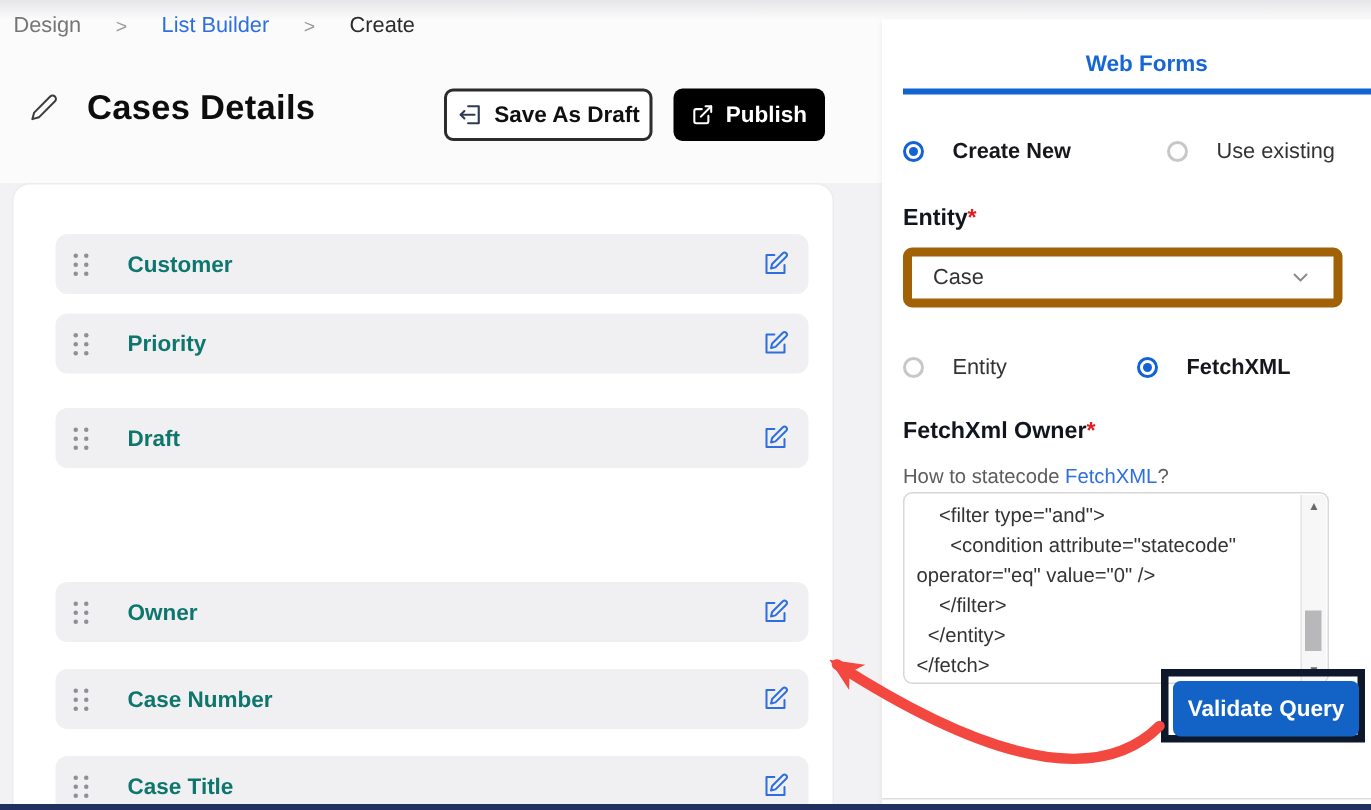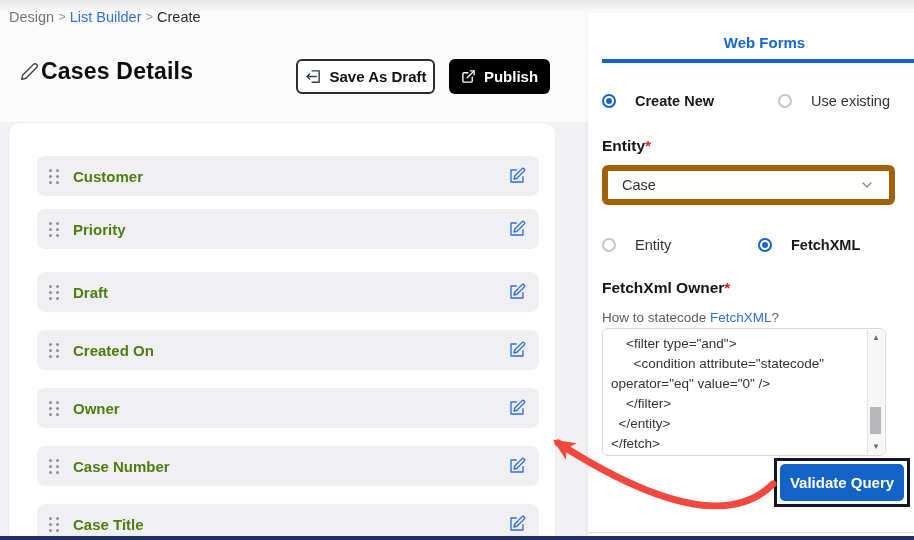--- a/index.html
+++ b/index.html
@@ -7,41 +7,41 @@
     width:914px;height:540px;position:relative;overflow:hidden;
     background:#f2f2f4;
     font-family:"Liberation Sans","DejaVu Sans",sans-serif;
     -webkit-font-smoothing:antialiased;
   }
   
   .header-strip{position:absolute;left:0;top:0;width:914px;height:122px;background:#fbfbfc;}
   .top-gradient{position:absolute;left:0;top:0;width:914px;height:13px;
     background:linear-gradient(#e6e6e8,rgba(250,250,250,0));pointer-events:none;z-index:5;}
   .breadcrumb{position:absolute;left:9px;top:9px;font-size:14.5px;color:#6f6f6f;
-    display:flex;gap:4px;z-index:6;}
+    display:flex;align-items:center;gap:23px;z-index:6;}
   .breadcrumb .sep{color:#9a9a9a;font-size:13px;}
   .bc-link{color:#2e6fe0;cursor:pointer;}
   .bc-current{color:#2b2b2b;}
   .bc-muted{color:#757575;}
-  .title-row{position:absolute;left:20px;top:58px;display:flex;align-items:center;gap:2px;z-index:6;}
+  .title-row{position:absolute;left:20px;top:58px;display:flex;align-items:center;gap:19px;z-index:6;}
   .page-title{font-size:23px;font-weight:700;color:#0d0d0d;letter-spacing:.2px;}
   .btn{display:flex;align-items:center;justify-content:center;gap:8px;border-radius:6px;
     font-size:15px;cursor:pointer;box-sizing:border-box;}
   .btn-draft{position:absolute;left:296px;top:59px;width:139px;height:35px;
     background:#fff;border:2px solid #2c2c2c;color:#101010;font-weight:600;z-index:6;}
   .btn-publish{position:absolute;left:449px;top:59px;width:101px;height:35px;
     background:#000000;border:none;color:#fff;font-weight:700;z-index:6;}
   
   .card{position:absolute;left:8px;top:122px;width:548px;height:430px;background:#fff;
     border:1px solid #ececee;border-radius:12px;box-sizing:border-box;z-index:2;}
   .field-row{position:absolute;left:28px;width:502px;height:40px;background:#f0f0f2;
     border-radius:8px;display:flex;align-items:center;padding:0 12px;box-sizing:border-box;cursor:grab;}
   .drag{display:grid;grid-template-columns:3px 3px;grid-auto-rows:3px;gap:3px 4px;margin-right:14px;cursor:grab;}
   .drag i{width:3px;height:3px;border-radius:50%;background:#8f9094;}
-  .field-label{font-size:15px;font-weight:600;color:#4d7c0f;flex:1;}
+  .field-label{font-size:15px;font-weight:600;color:#0f766e;flex:1;margin-left:12px;}
   .edit-btn{width:20px;height:20px;display:flex;align-items:center;justify-content:center;cursor:pointer;}
   
   .panel{position:absolute;left:588px;top:13px;width:322px;height:527px;background:#fff;
     box-shadow:0 1px 4px rgba(0,0,0,.07);z-index:3;padding-left:31px;}
   .tab-title{position:absolute;left:0;top:21px;width:100%;text-align:center;
     font-size:15px;font-weight:600;color:#1766d6;cursor:pointer;}
   .tab-underline{position:absolute;left:14px;right:6px;top:46px;height:4px;background:#1363d2;}
   .radio-row1{position:absolute;top:80px;left:0;right:0;height:20px;}
   .radio-row2{position:absolute;top:224px;left:0;right:0;height:20px;}
   .radio-item{position:absolute;display:flex;align-items:center;gap:9px;cursor:pointer;}
@@ -59,22 +59,22 @@
   .help-line{position:absolute;left:14px;top:297px;font-size:13.5px;color:#5c5c5c;}
   .help-link{color:#2e6fe0;cursor:pointer;}
   .codebox{position:absolute;left:14px;top:315px;width:284px;height:128px;background:#fff;
     border:1px solid #d7d7da;border-radius:6px;box-sizing:border-box;overflow:hidden;}
   .codebox pre{margin:0;padding:5px 22px 5px 8px;font-family:"Liberation Sans","DejaVu Sans",sans-serif;
     font-size:13.5px;line-height:20px;color:#333;white-space:pre-wrap;word-break:break-word;}
   .sbar{position:absolute;right:1px;top:1px;bottom:1px;width:16px;background:#f7f7f8;border-left:1px solid #e4e4e6;}
   .sbar .arr{position:absolute;left:0;width:100%;text-align:center;font-size:8px;color:#6b6b6b;cursor:pointer;}
   .arr.up{top:3px;} .arr.down{bottom:3px;}
   .sthumb{position:absolute;left:2px;width:11px;top:62%;height:22%;background:#b8b8ba;cursor:pointer;}
-  .green-box{position:absolute;left:186px;top:445px;width:136px;height:49px;
-    border:3px solid #0f172a;box-sizing:border-box;z-index:8;}
+  .green-box{position:absolute;left:186px;top:433px;width:136px;height:49px;
+    border:5px solid #0f172a;box-sizing:border-box;z-index:8;}
   .btn-validate{position:absolute;left:3px;top:3px;width:124px;height:37px;
     background:#1363c6;border:none;border-radius:5px;color:#fff;font-weight:700;font-size:15px;z-index:9;}
   .panel-divider{position:absolute;left:0;right:0;top:519px;height:1px;background:#dedee0;}
   
   .arrow-svg{position:absolute;left:540px;top:425px;width:250px;height:95px;z-index:7;pointer-events:none;}
   .bottom-bar{position:absolute;left:0;top:536px;width:914px;height:4px;background:#203061;z-index:10;}
   svg{display:block;}
 </style>
 </head>
 <body>
@@ -158,37 +158,20 @@
   <div class="field-row" style="top:149px">
     <span class="drag">
         <i></i>
         <i></i>
         <i></i>
         <i></i>
         <i></i>
         <i></i>
       </span>
     <span class="field-label">Draft</span>
-    <span class="edit-btn">
-      <svg width="18" height="18" viewBox="0 0 24 24" fill="none" stroke="#2e6ee0" stroke-width="1.8" stroke-linecap="round" stroke-linejoin="round">
-          <path d="M11 4H4v16h16v-7"></path>
-          <path d="M18.5 2.5a2.1 2.1 0 0 1 3 3L12 15l-4 1 1-4 9.5-9.5z"></path>
-        </svg>
-    </span>
-  </div>
-  <div class="field-row" style="top:207px">
-    <span class="drag">
-        <i></i>
-        <i></i>
-        <i></i>
-        <i></i>
-        <i></i>
-        <i></i>
-      </span>
-    <span class="field-label">Created On</span>
     <span class="edit-btn">
       <svg width="18" height="18" viewBox="0 0 24 24" fill="none" stroke="#2e6ee0" stroke-width="1.8" stroke-linecap="round" stroke-linejoin="round">
           <path d="M11 4H4v16h16v-7"></path>
           <path d="M18.5 2.5a2.1 2.1 0 0 1 3 3L12 15l-4 1 1-4 9.5-9.5z"></path>
         </svg>
     </span>
   </div>
   <div class="field-row" style="top:265px">
     <span class="drag">
         <i></i>

